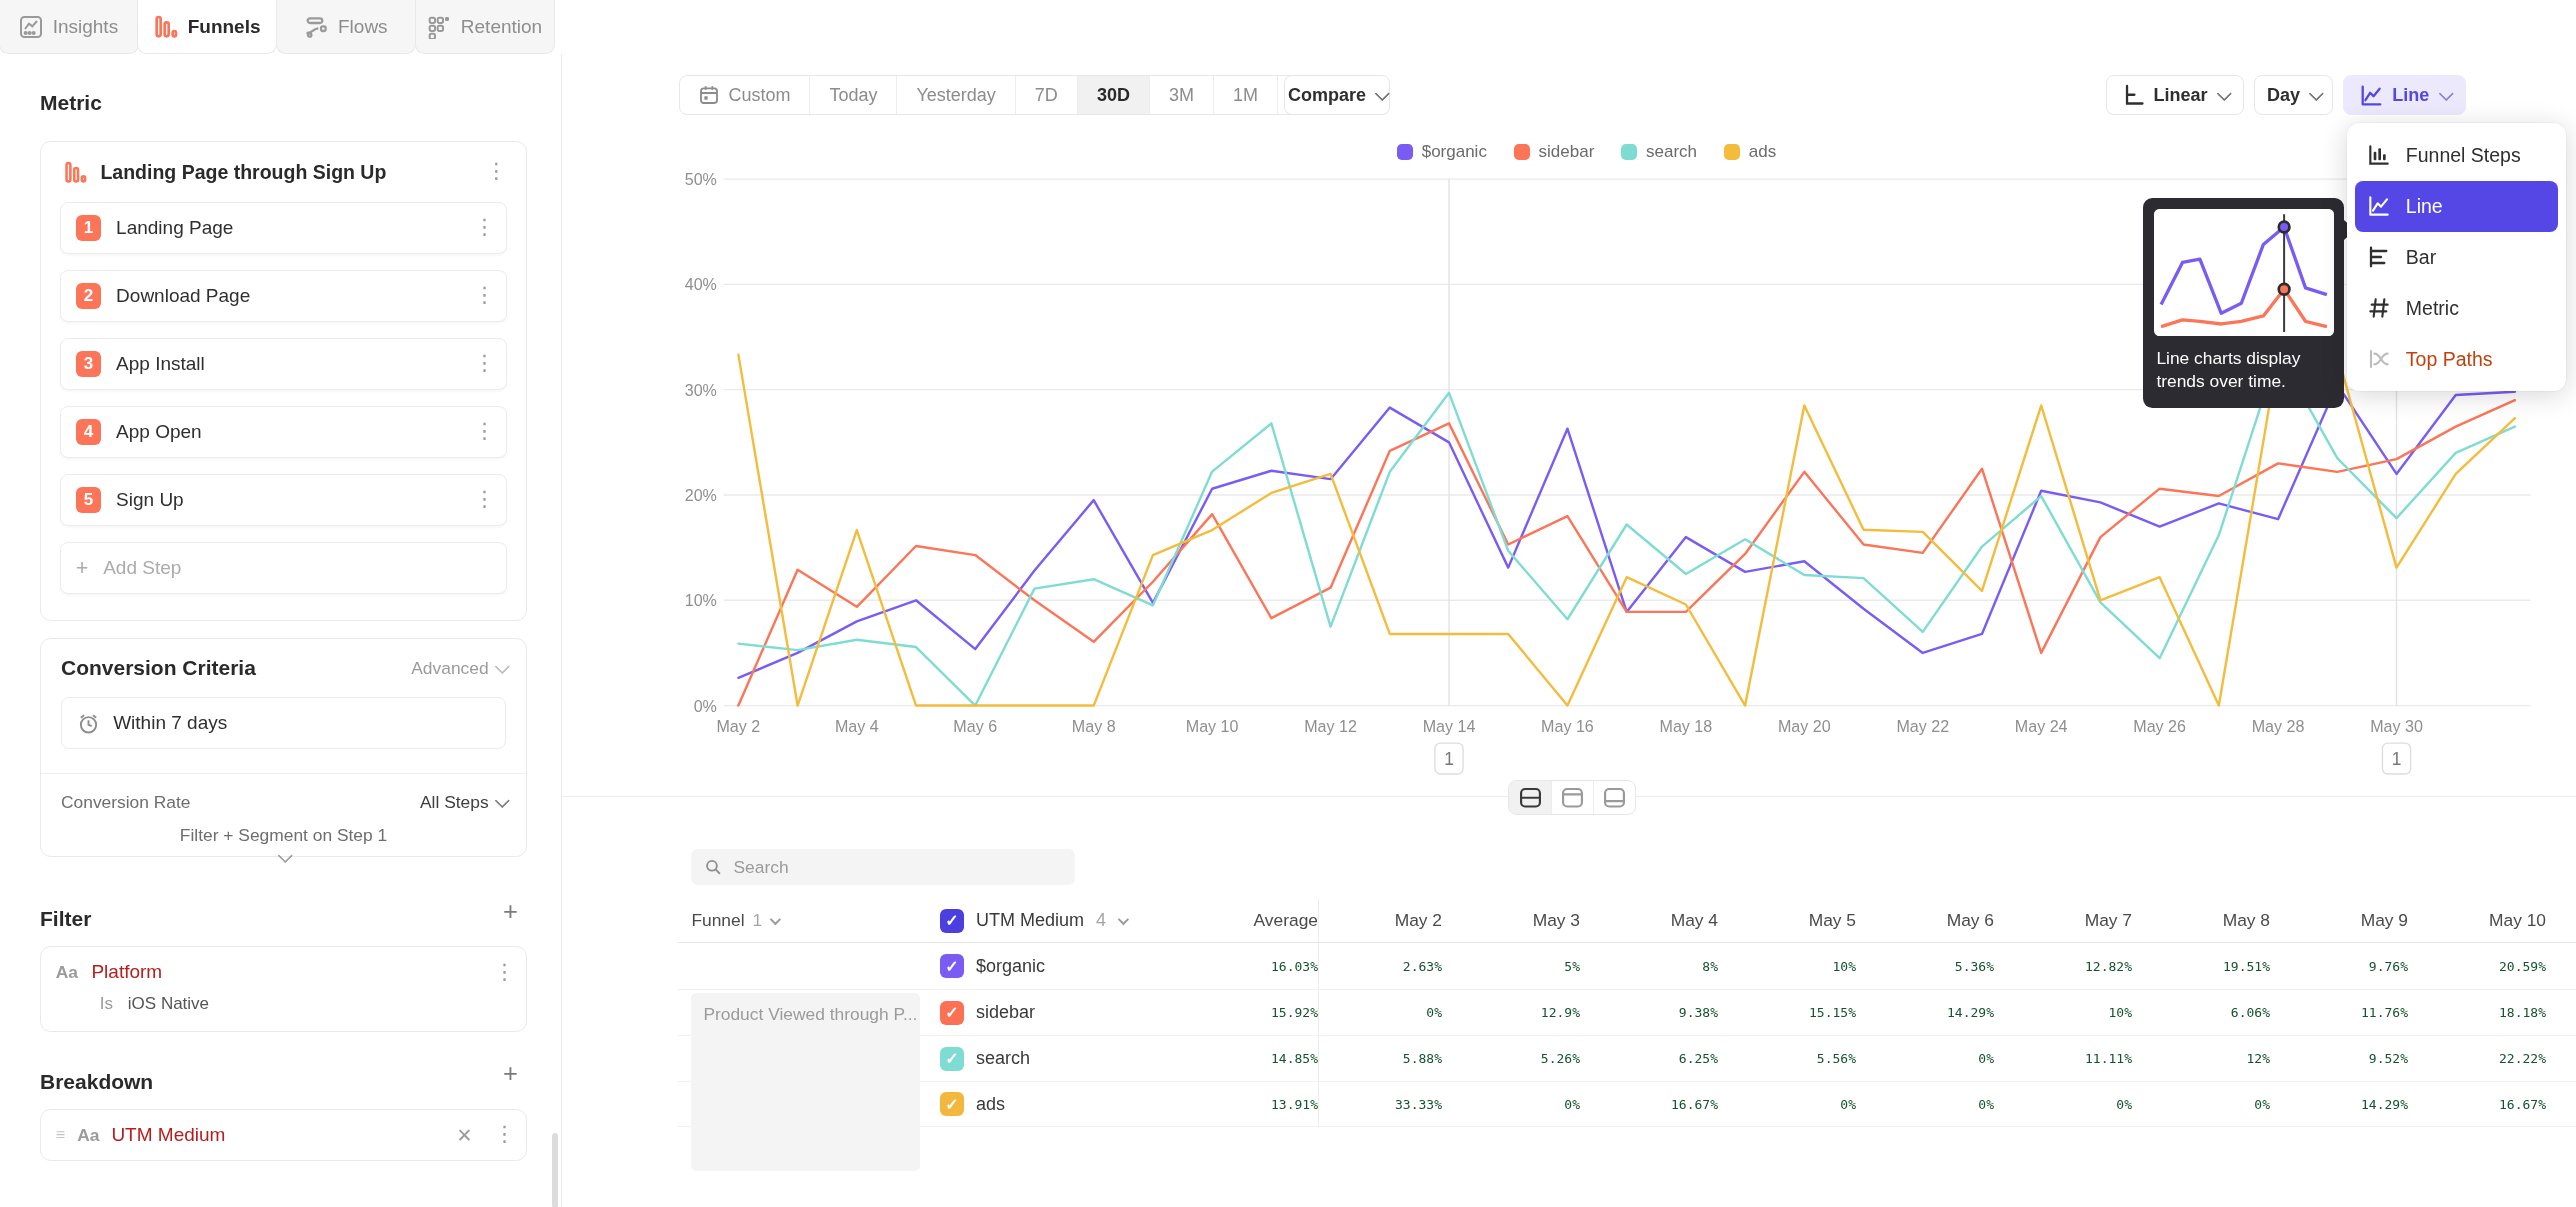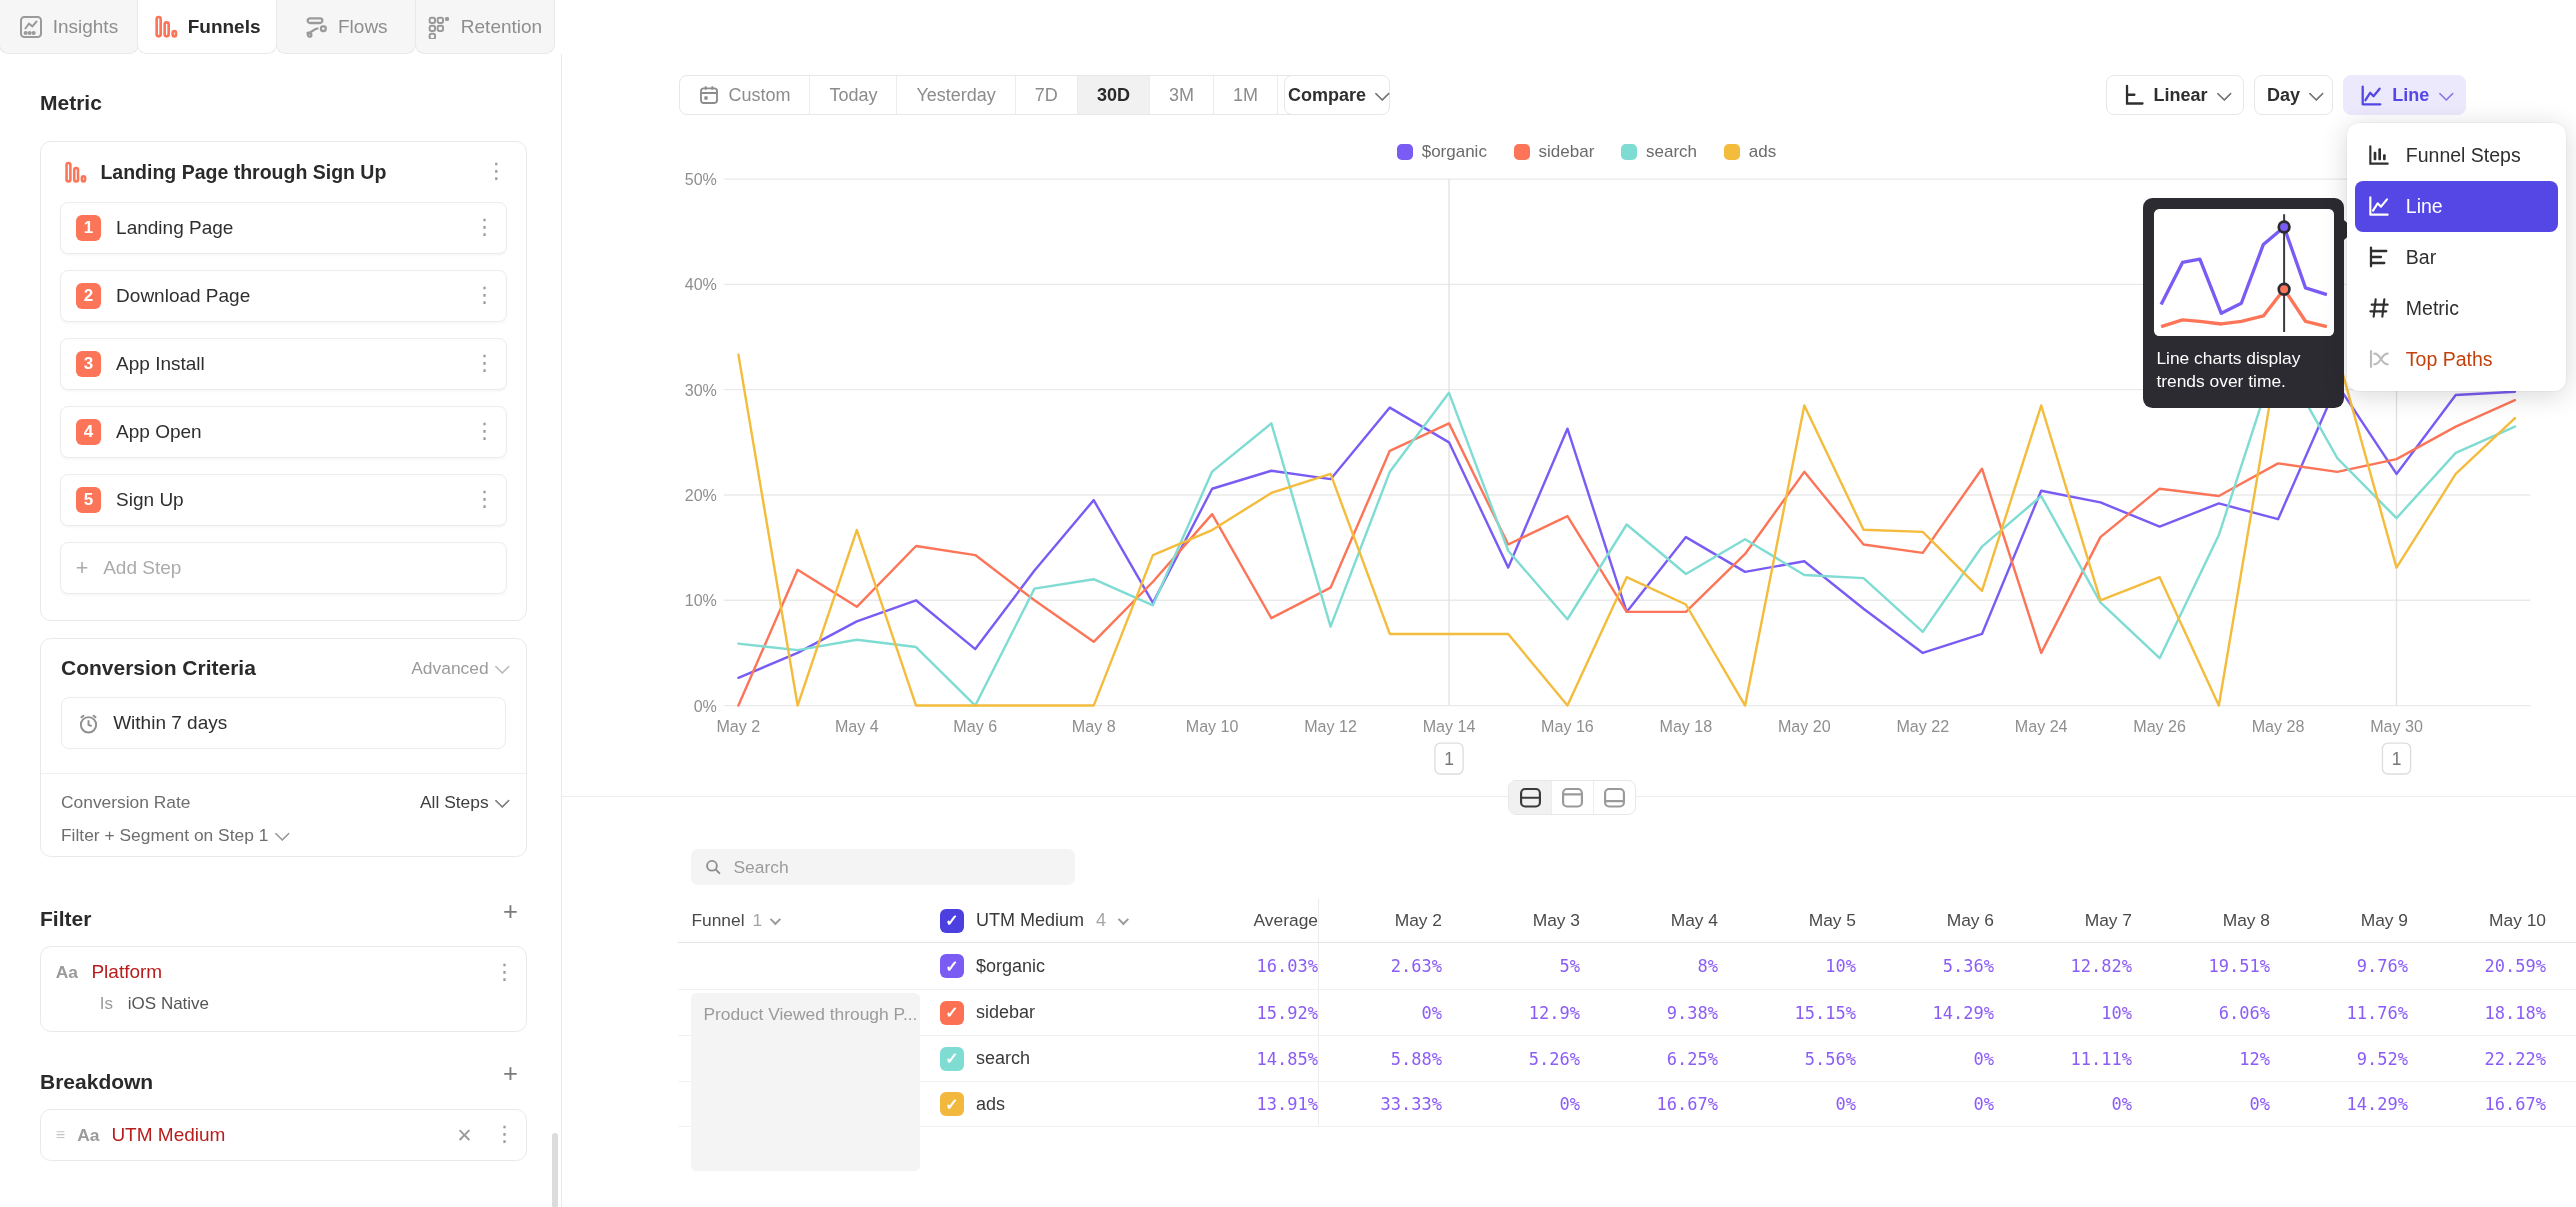--- a/index.html
+++ b/index.html
@@ -37,21 +37,21 @@
   .conv-card { top:584px; height:219px; padding:0 20px; }
   .conv-head { height:58px; display:flex; align-items:center; }
   .conv-head .title { font-size:21px; font-weight:bold; color:#2A2A2A; flex:1; }
   .gray-dd { font-size:17.4px; color:#9B9B9B; display:flex; align-items:center; gap:6.7px; }
   .window-box { height:52px; border:1.3px solid #ECECEC; border-radius:8px; display:flex; align-items:center; gap:13.4px; padding:0 14.8px; }
   .window-box .lbl { font-size:19px; color:#2F2F2F; font-weight:500; }
   .conv-divider { height:1.3px; background:#F0F0F0; margin:24px -20px 0 -20px; }
   .conv-row { display:flex; align-items:center; margin-top:17.4px; }
   .conv-row .lbl { font-size:17.4px; color:#6E6E6E; flex:1; }
   .dark-dd { font-size:17.4px; color:#3F3F3F; font-weight:500; display:flex; align-items:center; gap:6.7px; }
-  .seg-row { margin-top:12px; display:flex; align-items:center; gap:6.7px; font-size:17.4px; color:#6E6E6E; }
+  .seg-row { margin-top:12px; display:flex; align-items:center; gap:6.7px; font-size:17.4px; color:#6E6E6E;flex-direction:column; }
 
   .filter-title { top:853px; }
   .filter-card { top:892px; height:86px; padding:9.4px 14.8px; }
   .prop-row { display:flex; align-items:center; gap:13.4px; height:32px; }
   .aa { font-size:17.4px; color:#9B9B9B; font-weight:600; }
   .prop-name { flex:1; font-size:19px; color:#b91c1c; font-weight:500; }
   .cond-row { display:flex; align-items:center; gap:14.8px; margin:5.4px 0 0 44px; font-size:17px; }
   .cond-row .op { color:#9B9B9B; }
   .cond-row .val { color:#555; }
   .breakdown-title { top:1016px; }
@@ -98,21 +98,21 @@
 
   .table { position:absolute; left:678px; top:899px; width:1898px; }
   .t-row { display:flex; align-items:center; height:46px; }
   .t-head { height:44px; border-bottom:1.3px solid #E5E5E5; }
   .t-row + .t-row { border-top:1.3px solid #F1F1F1; }
   .col-funnel { width:262px; display:flex; align-items:center; gap:8px; padding-left:13.4px; font-size:17.4px; color:#4A4A4A; font-weight:500; }
   .col-series { width:215px; display:flex; align-items:center; gap:12px; font-size:18px; color:#3A3A3A; }
   .count { color:#A5A5A5; font-weight:400; }
   .hchev { width:8px; height:8px; border-right:2px solid #9B9B9B; border-bottom:2px solid #9B9B9B;
            transform:rotate(45deg) translateY(-2px); }
-  .col-num { width:138px; text-align:right; font-size:17px; color:#8b5cf6; font-family:"DejaVu Sans Mono", monospace; }
+  .col-num { width:138px; text-align:right; font-size:13px; color:#14532d; font-family:"DejaVu Sans Mono", monospace; }
   .col-avg { width:164px; border-right:1.3px solid #ECECEC; align-self:stretch; display:flex; align-items:center; justify-content:flex-end; }
   .col-d0 { width:123px; }
   .h-num { font-family:"Liberation Sans", sans-serif; font-size:17.4px; color:#4A4A4A; font-weight:500; }
   .checkbox { width:24px; height:24px; border-radius:6px; display:flex; align-items:center; justify-content:center;
               color:#fff; font-size:16px; font-weight:bold; }
   .funnel-cell { position:absolute; left:13.4px; top:50px; width:229px; height:178px; background:#F4F4F4; border-radius:5.4px;
                  padding:10.7px 12px; font-size:17.4px; color:#9B9B9B; white-space:nowrap; overflow:hidden; }
   .t-body-last { border-bottom:1.3px solid #F1F1F1; }
 
   

